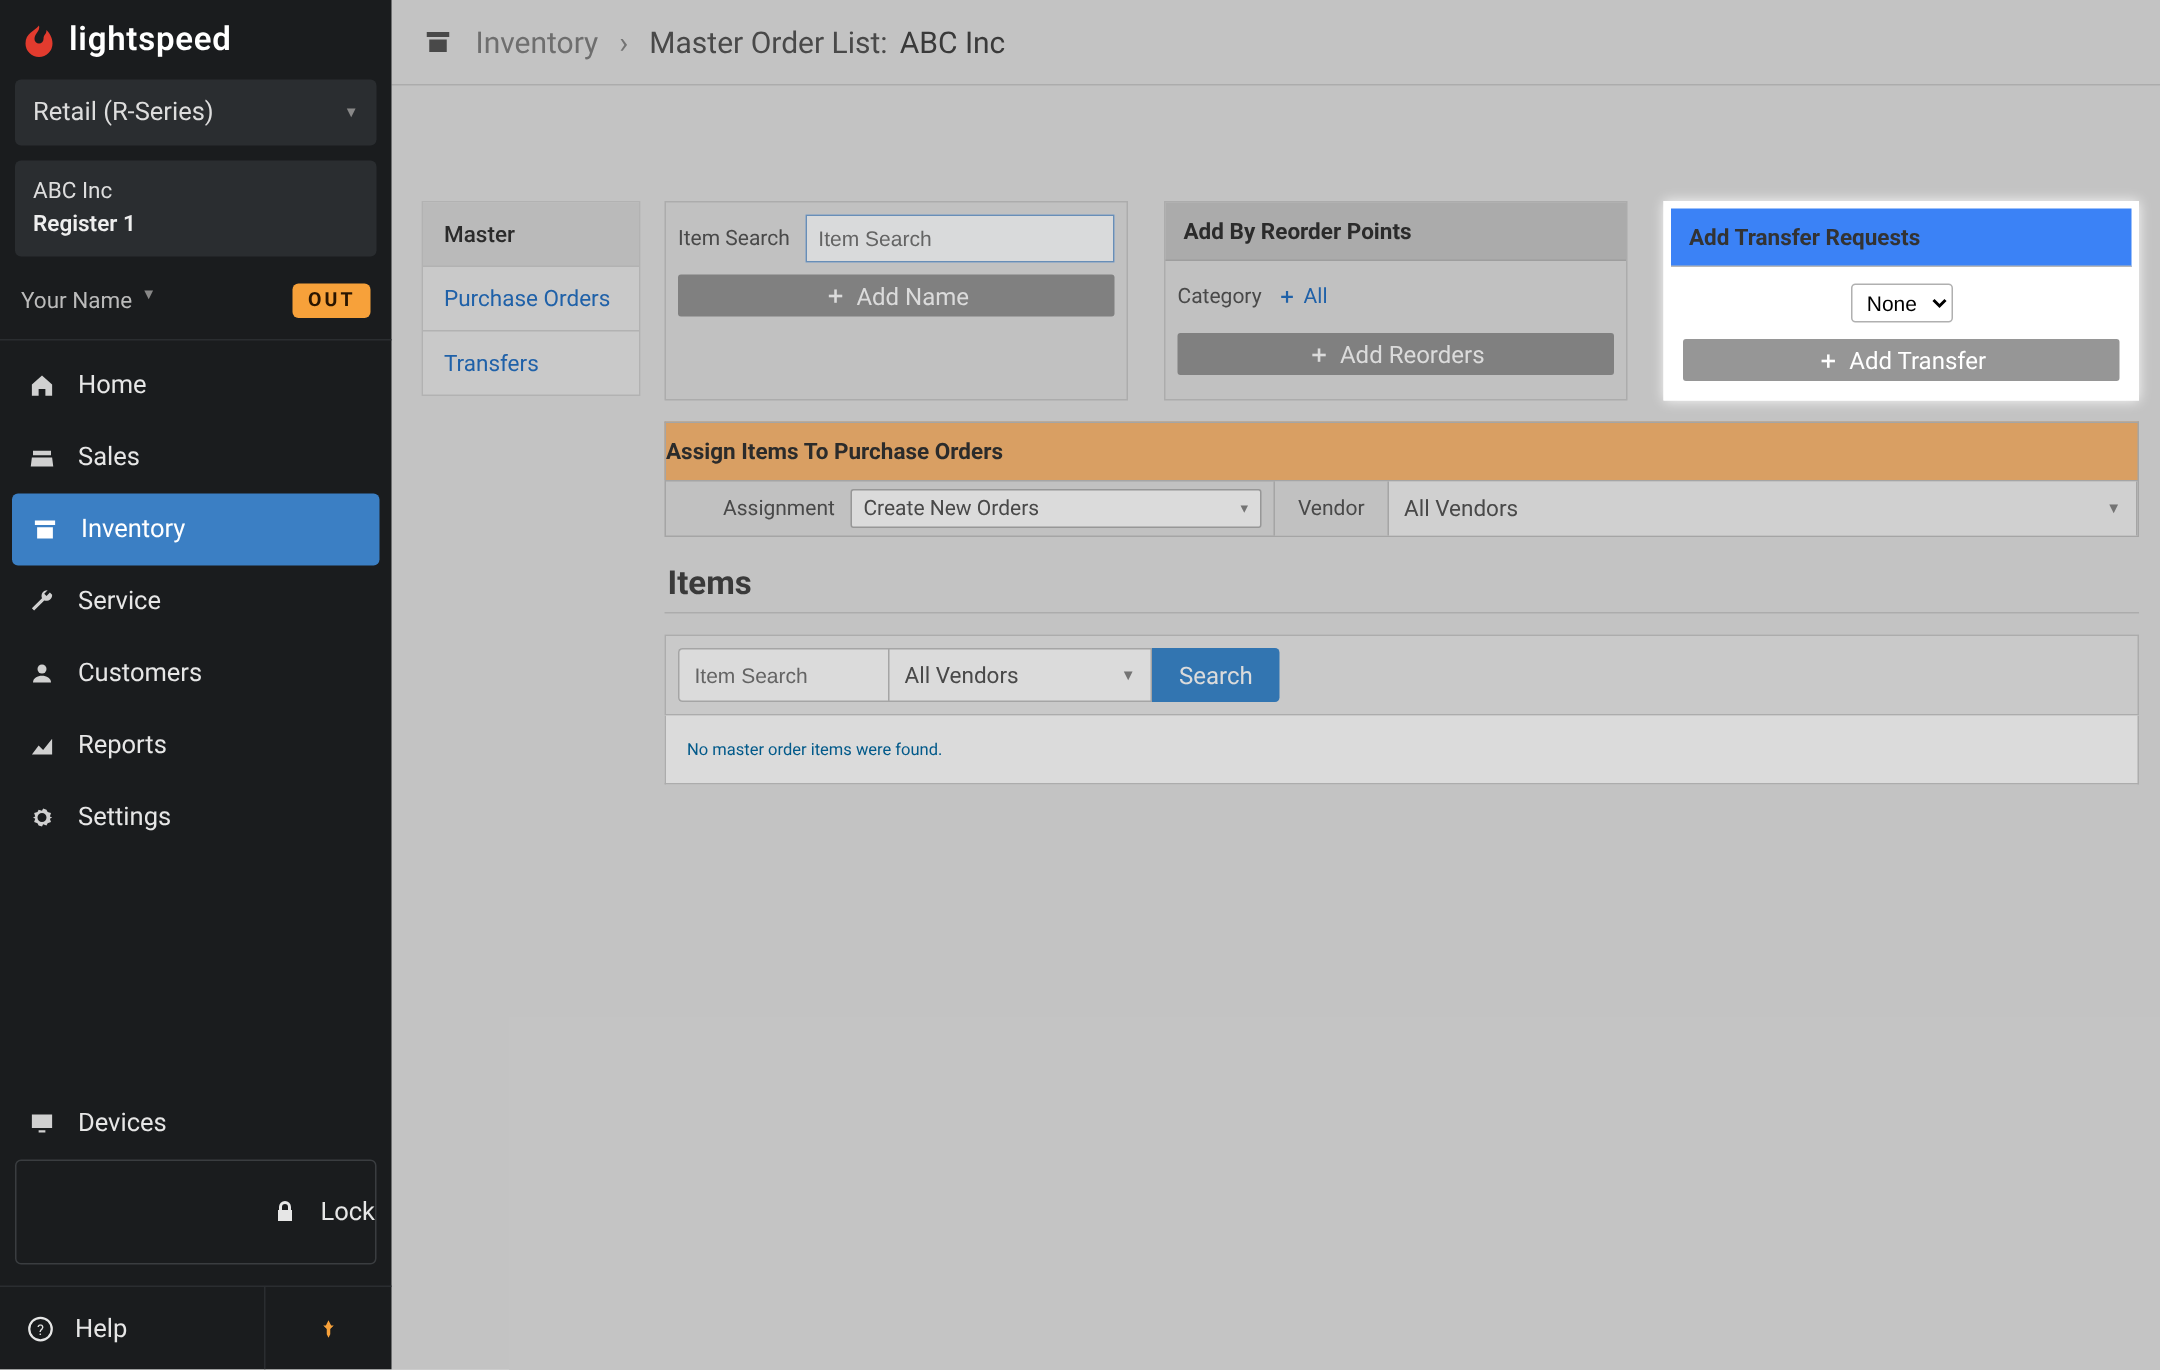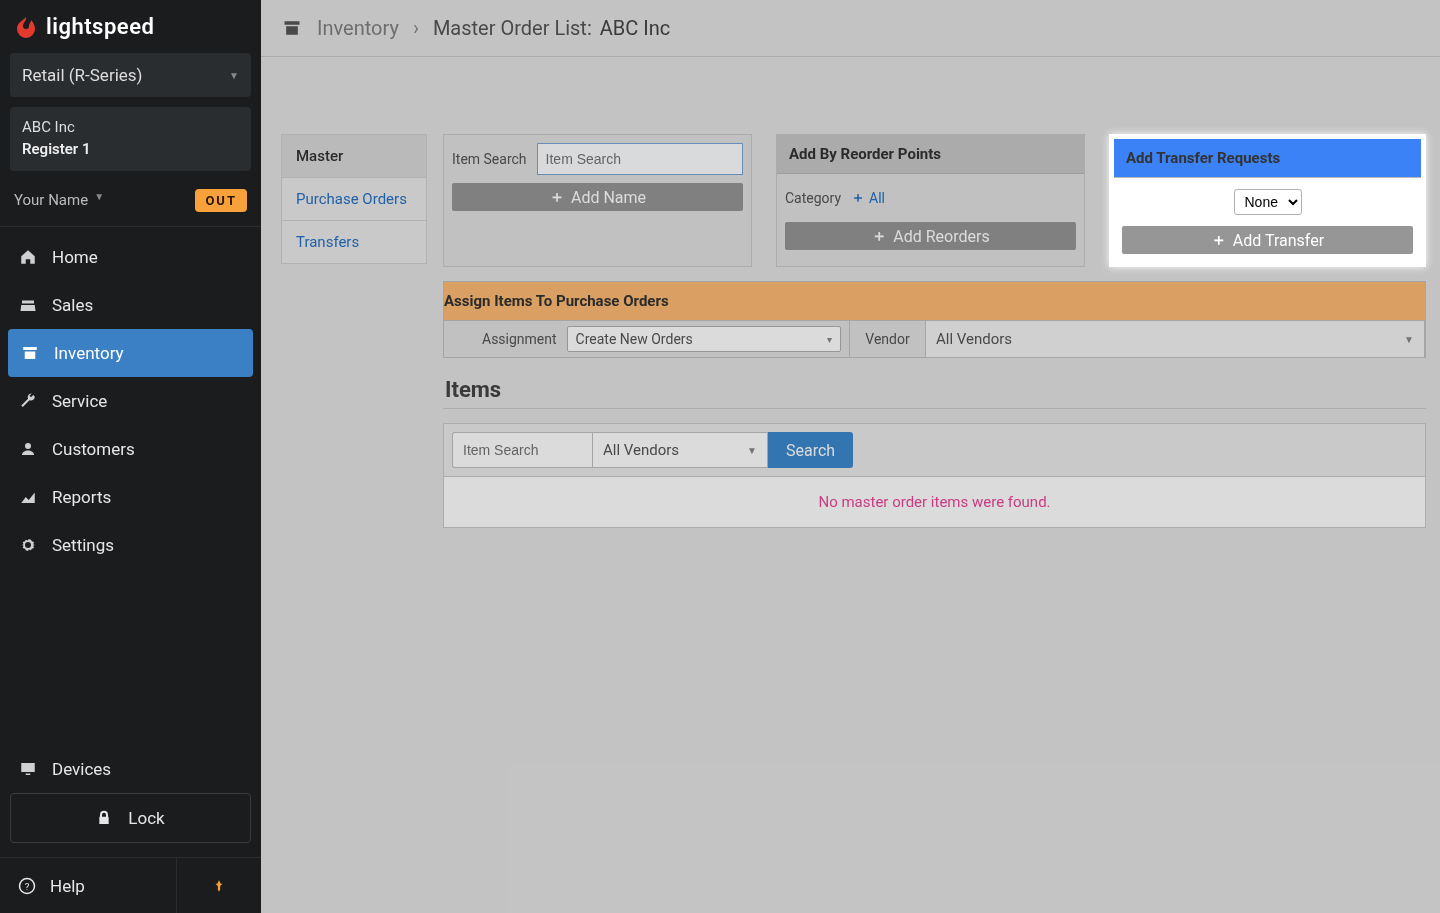--- a/index.html
+++ b/index.html
@@ -40,22 +40,22 @@
   .nav { padding-top:6px; border-top:1px solid #2a2d30; flex:1; }
   .nav-item {
     display:flex; align-items:center; gap:14px; padding:14px 18px;
     font-size:17px; color:#e6e6e6; cursor:pointer;
   }
   .nav-item.active { background:#3b7fc4; color:#fff; border-radius:4px; margin:0 8px; padding:14px 12px; }
   .nav-icon { width:20px; height:20px; flex:0 0 20px; display:flex; align-items:center; justify-content:center; color:#d0d0d0; }
   .nav-item.active .nav-icon { color:#fff; }
   .bottom-area { padding:6px 10px 0 10px; }
   .lock-btn {
-    display:flex; justify-content:center; align-items:center; gap:16px;
-    border:1px solid #3a3d40; border-radius:4px; padding:14px 0;
+    display:flex; justify-content:flex-end; align-items:center; gap:16px;
+    border:1px solid #3a3d40; border-radius:4px; padding:24px 0;
     font-size:17px; color:#e6e6e6; cursor:pointer; margin-bottom:14px;
   }
   .footer-row {
     border-top:1px solid #2a2d30; display:flex; height:56px;
   }
   .help-cell {
     flex:1; display:flex; align-items:center; gap:14px; padding:0 18px;
     border-right:1px solid #2a2d30; cursor:pointer; color:#e6e6e6; font-size:17px;
   }
   .pin-cell { width:84px; display:flex; align-items:center; justify-content:center; cursor:pointer; color:#f7a13a; font-size:17px; }
@@ -174,21 +174,21 @@
   .search-select {
     width:176px; height:36px; border:1px solid #c0c0c0; background:#fff; display:flex; align-items:center; padding:0 10px; font-size:15px; color:#555;
     justify-content:space-between; cursor:pointer;
   }
   .search-btn {
     height:36px; padding:0 18px; background:#3b89cf; color:#fff; font-size:16px;
     display:flex; align-items:center; border-radius:0 3px 3px 0; cursor:pointer;
   }
   .empty-msg {
     border:1px solid #c9c9c9; border-top:none; background:#fff; padding:16px 14px;
-    font-size:15px; color:#ec4899;text-align:center;
+    font-size:11px; color:#0369a1;
   }
 
   
   .dim-overlay {
     position:absolute; inset:0; pointer-events:none;
     background:rgba(0,0,0,0.14);
     z-index:5;
   }
   .sidebar, .panel.highlight { z-index:20; }
   .caret-down { font-size:10px; color:#888; }

